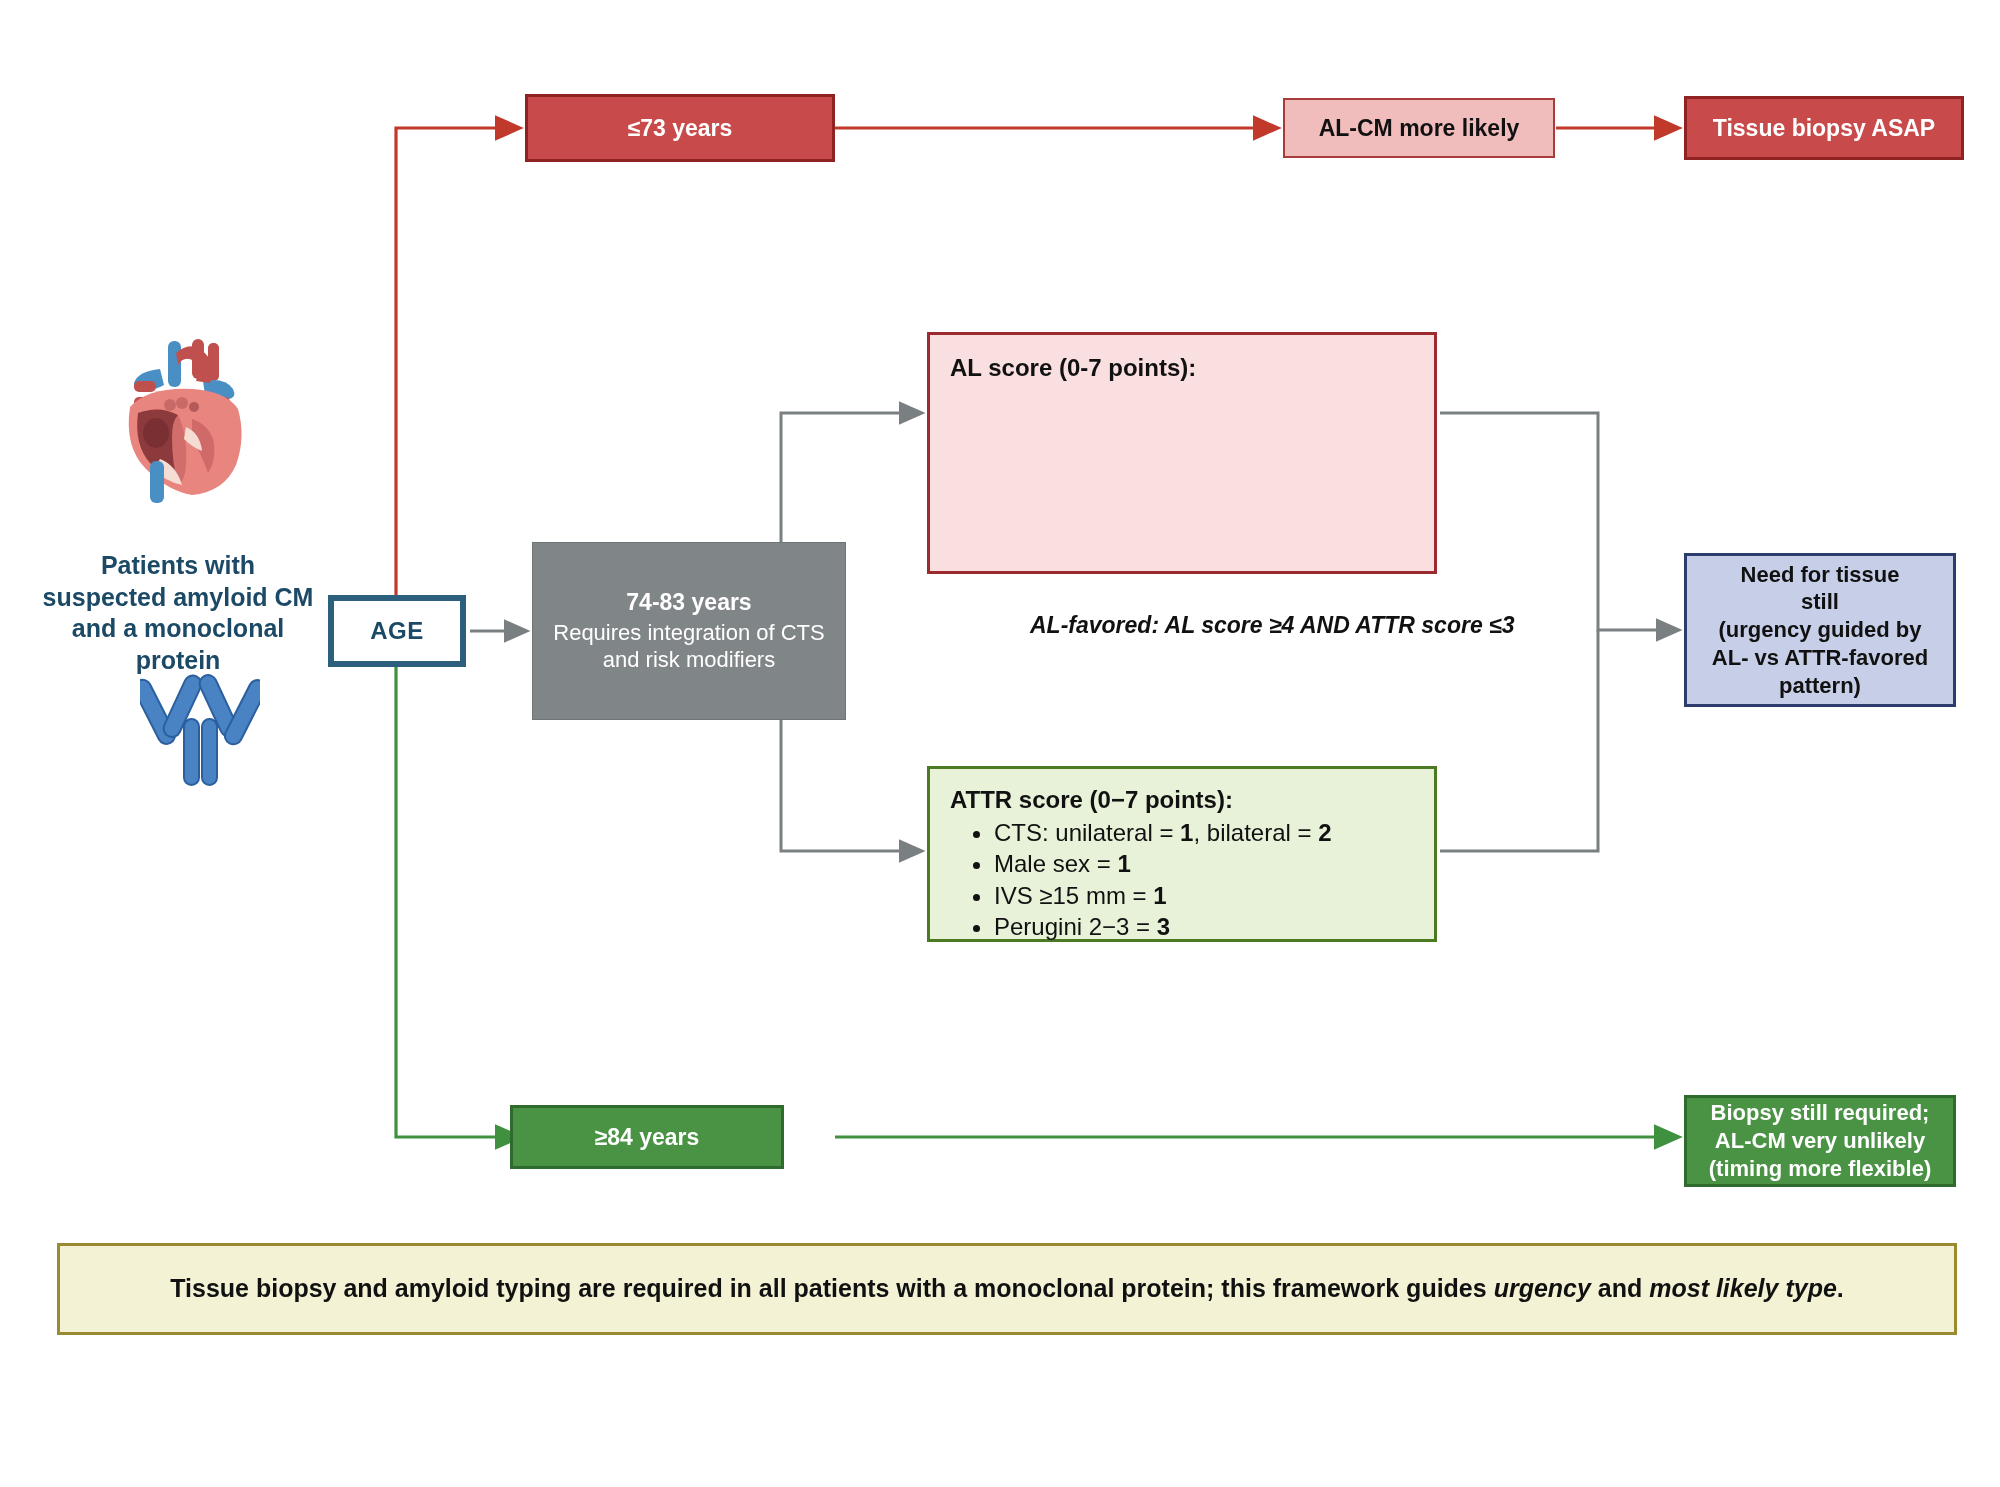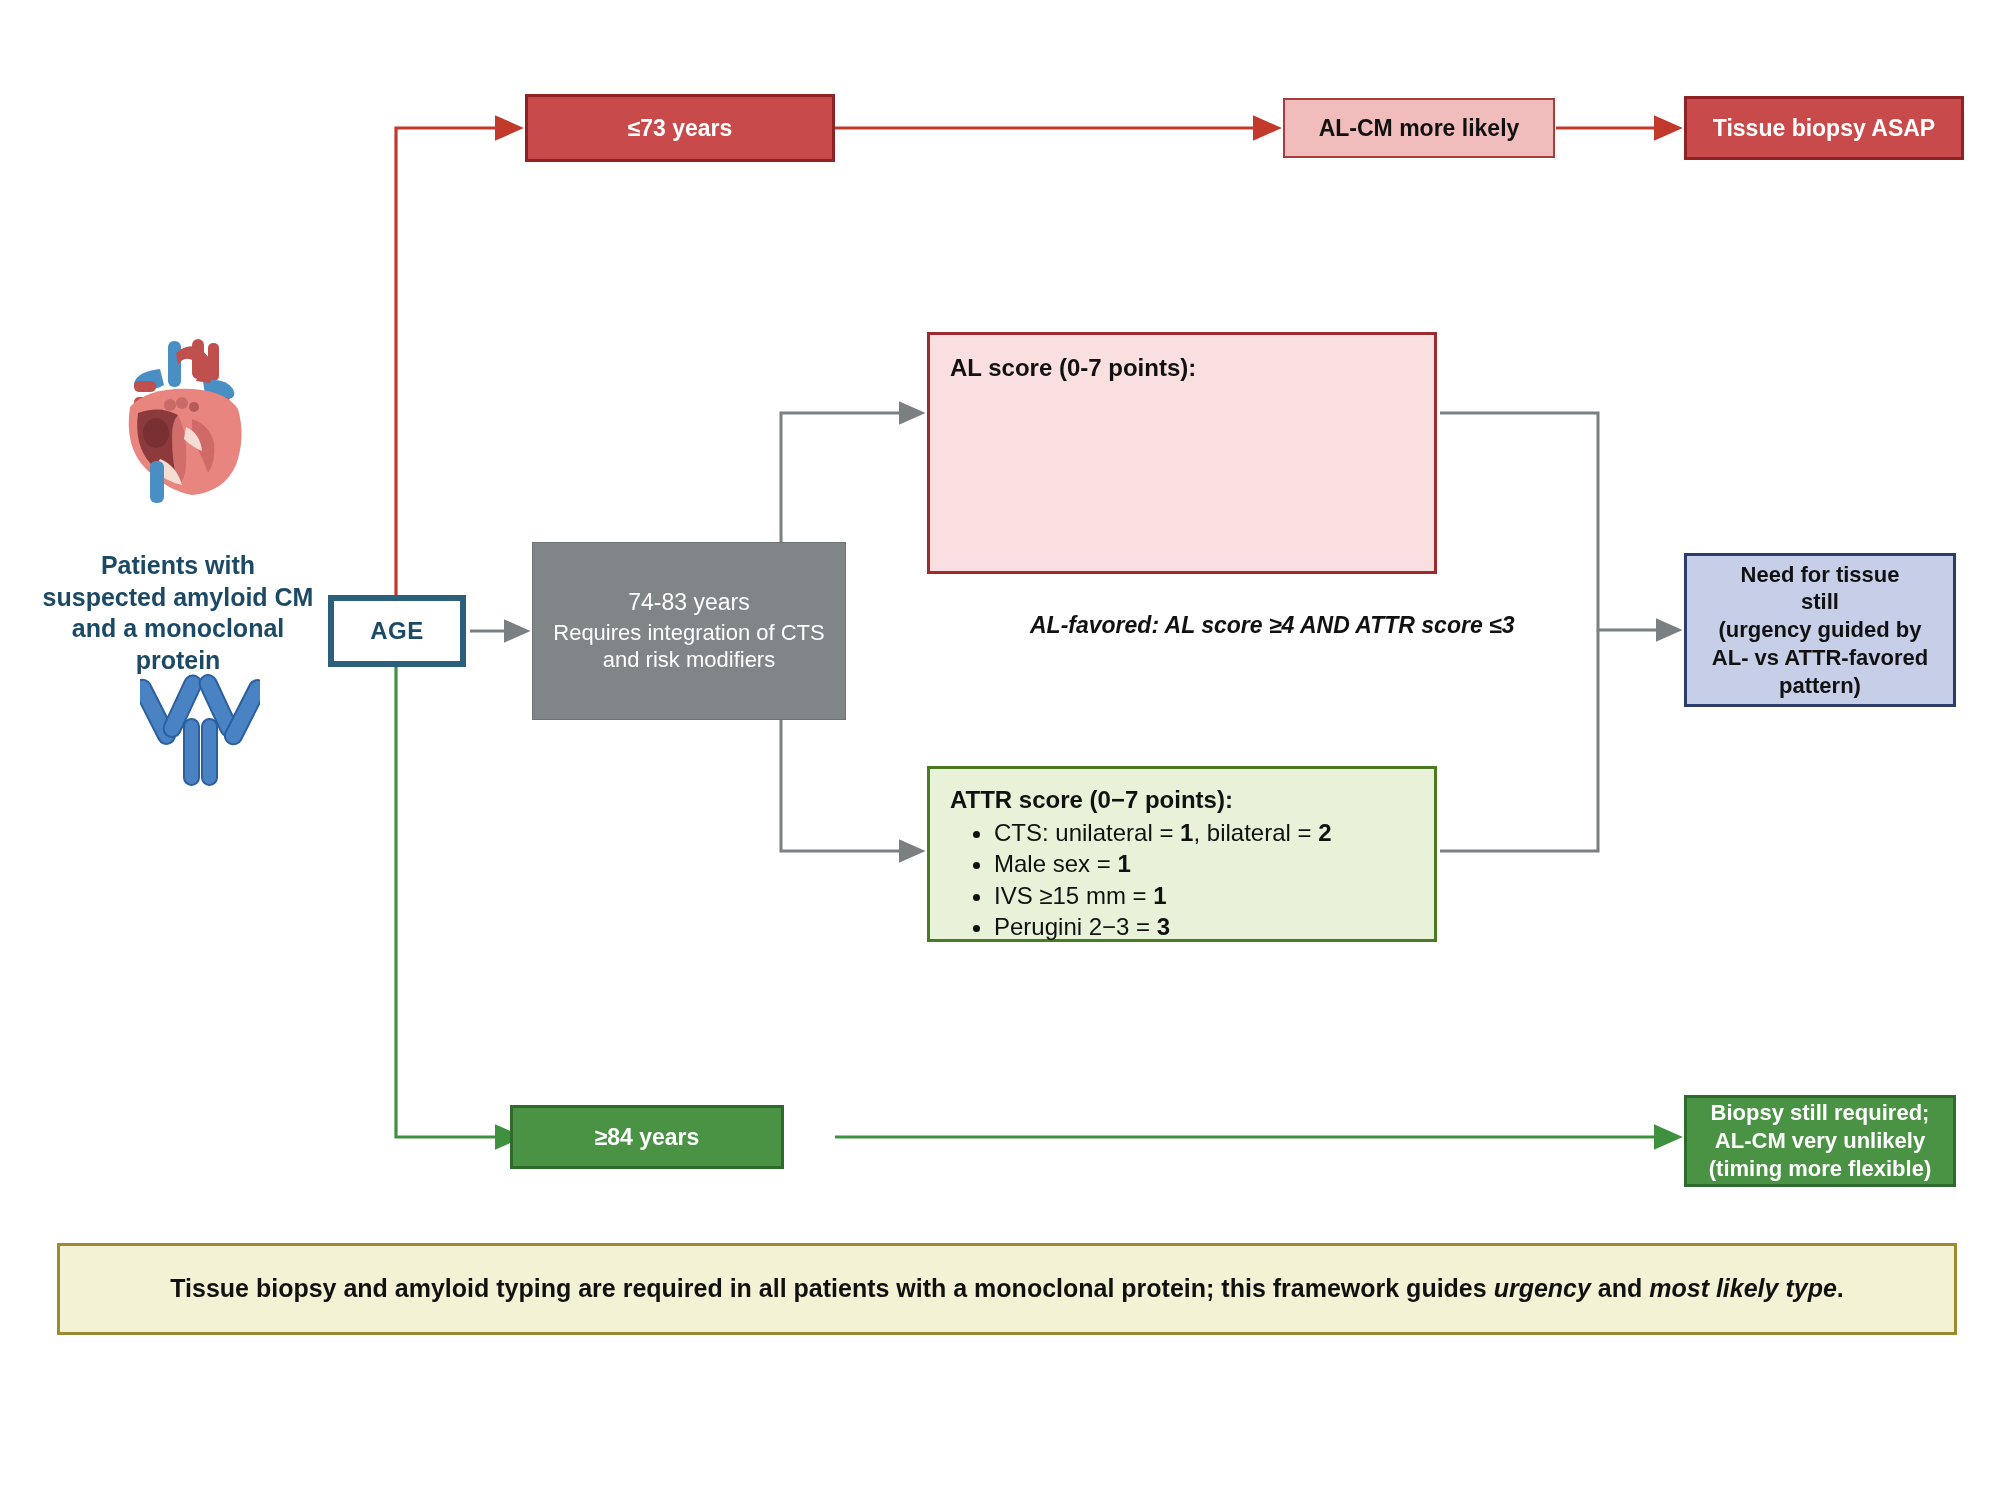--- a/index.html
+++ b/index.html
@@ -37,21 +37,21 @@
     background:#ffffff;border:6px solid #2c5f7c;color:#1c4a66;
     font-weight:bold;font-size:24px;letter-spacing:.5px;
   }
 
   
   .b-gray{
     left:532px;top:542px;width:314px;height:178px;
     background:#808588;border:1px solid #6f7477;color:#ffffff;
     flex-direction:column;font-size:22px;padding:6px 10px;
   }
-  .b-gray .ttl{font-weight:normal;font-size:23px;margin-bottom:2px;}
+  .b-gray .ttl{font-weight:bold;font-size:23px;margin-bottom:2px;}
 
   
   .b-al{
     left:927px;top:291px;width:510px;height:242px;
     background:#fadfe0;border:3px solid #9c2b2f;color:#111;
     display:block;text-align:left;padding:18px 31px 10px 20px;font-size:24px;margin-top:41px;
   }
   .b-al .hdr{font-weight:bold;font-size:24px;margin:0 0 2px 0;}
   .b-al ul{margin:0;padding-left:44px;list-style:disc;}
   .b-al li{margin:0;line-height:1.3;}

